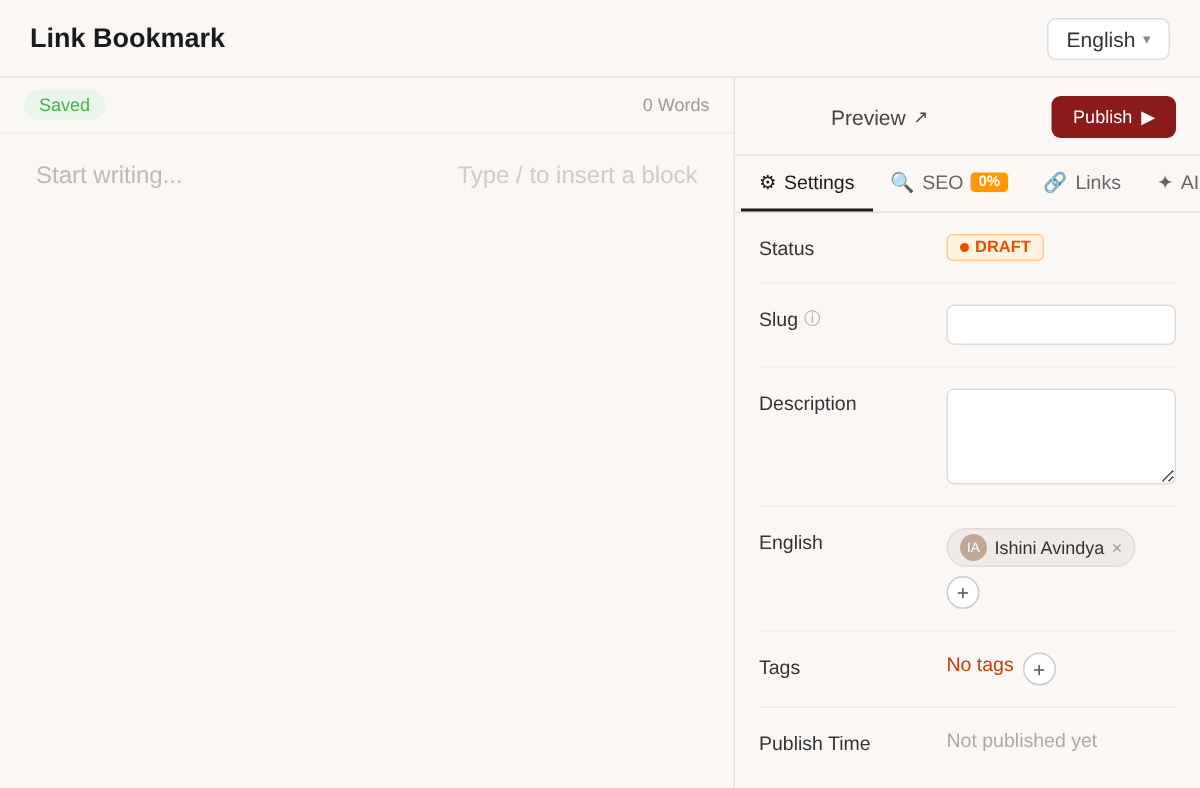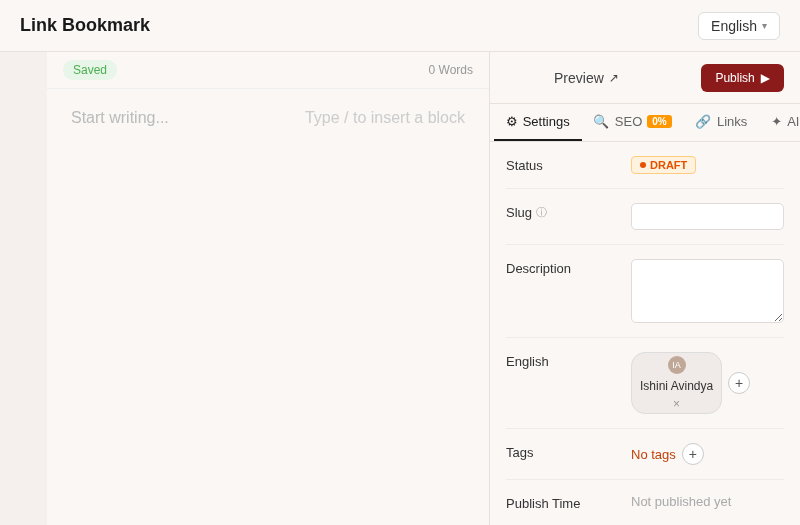--- a/index.html
+++ b/index.html
@@ -52,21 +52,20 @@
       overflow: hidden;
     }
 
     
     .editor-panel {
       flex: 1;
       background: #faf7f5;
       border-right: 1px solid #e8e0db;
       display: flex;
       flex-direction: column;
-      margin-left: 47px;
     }
     .editor-toolbar {
       display: flex;
       align-items: center;
       justify-content: space-between;
       padding: 8px 16px;
       border-bottom: 1px solid #eee;
     }
     .saved-badge {
       background: #e8f5e9;
@@ -202,21 +201,21 @@
       gap: 4px;
     }
     .setting-label .info-icon {
       font-size: 11px;
       color: #aaa;
       cursor: pointer;
     }
     .setting-value {
       flex: 1;
       display: flex;
-      align-items: center;
+      align-items: flex-start;
       gap: 6px;
       flex-wrap: wrap;
       padding-left: 20px;
     }
 
     
     .draft-badge {
       background: #fff3e0;
       color: #e65100;
       border: 1px solid #ffcc80;
@@ -266,21 +265,20 @@
     .author-tag {
       display: flex;
       align-items: center;
       gap: 5px;
       background: #f0ebe8;
       border: 1px solid #ddd;
       border-radius: 14px;
       padding: 3px 8px;
       font-size: 12px;
       color: #333;
-      flex-direction: column;
     }
     .author-avatar {
       width: 18px;
       height: 18px;
       border-radius: 50%;
       background: #c0a898;
       display: inline-flex;
       align-items: center;
       justify-content: center;
       font-size: 9px;

